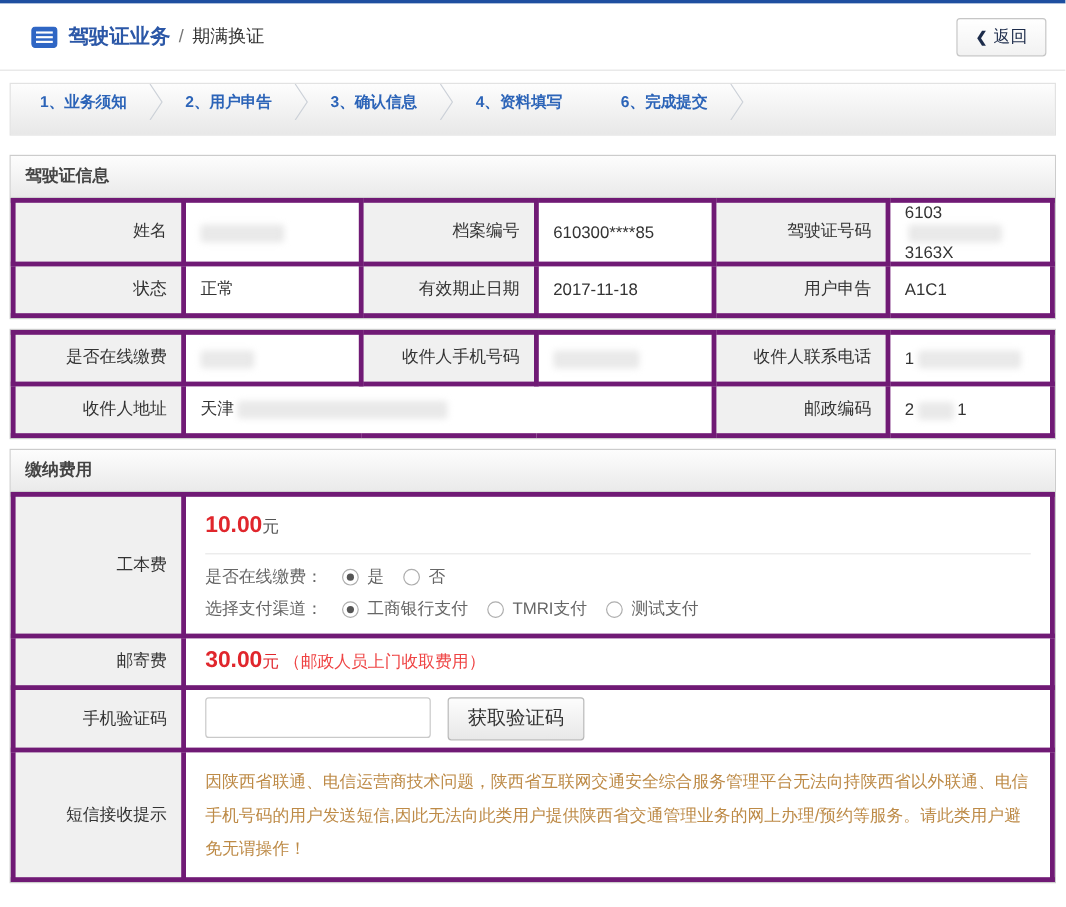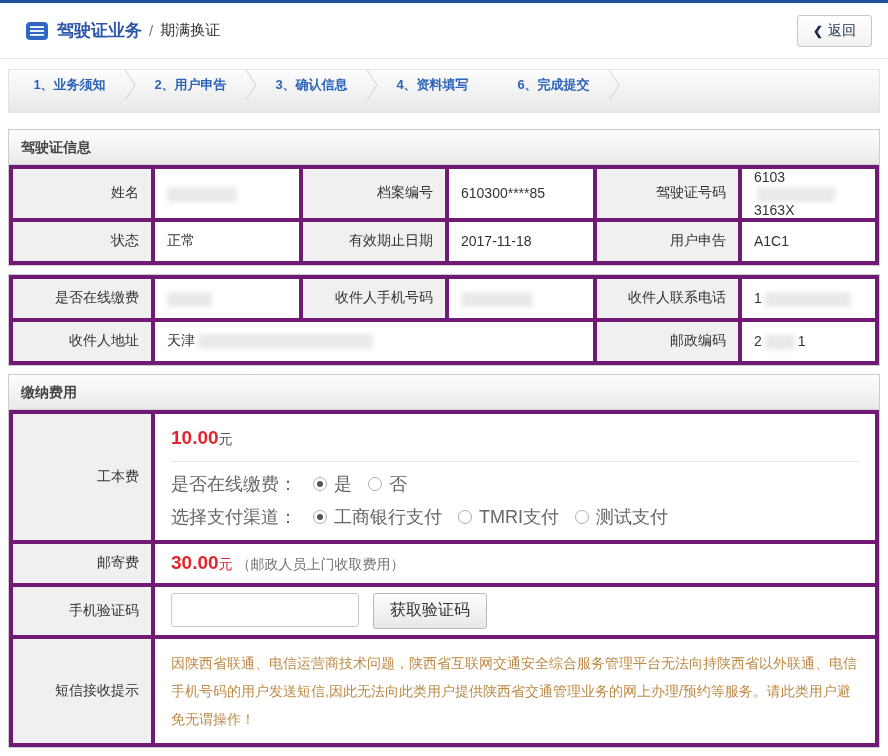--- a/index.html
+++ b/index.html
@@ -39,23 +39,23 @@
   td { border:4px solid #701a75; height:43px; padding:0 12px; font-size:14px; overflow:hidden; }
   td.lbl { background:#f0f0f0; text-align:right; color:#333; }
   td.val { background:#fff; text-align:left; color:#333; }
   .redact { display:inline-block; background:#e9e9e9; border-radius:3px; filter:blur(2.5px); vertical-align:middle; height:15px; }
   
   td.fee-lbl { background:#f0f0f0; text-align:right; color:#333; vertical-align:middle; }
   .fee-cell { padding:13px 16px 11px; }
   .amount { color:#e0262c; font-weight:bold; font-size:19px; }
   .unit { font-size:14px; color:#555; font-weight:normal; }
   .unit-red { font-size:14px; color:#e0262c; font-weight:normal; }
-  .note-red { font-size:14px; color:#737373; margin-left:4px; }
+  .note-red { font-size:14px; color:#ef4444; margin-left:4px; }
   .hdiv { border-top:1px solid #e8e8e8; margin:12px 0 10px; }
-  .radio-row { color:#666; display:flex; align-items:center; margin-top:9px; font-size:18px; }
+  .radio-row { color:#666; display:flex; align-items:center; margin-top:9px; font-size:14px; }
   .radio { width:14px; height:14px; border:1px solid #aeaeae; border-radius:50%; background:#fff; display:inline-block;
            position:relative; margin:0 7px 0 16px; flex:none; cursor:pointer; }
   .radio.checked::after { content:''; position:absolute; left:3px; top:3px; right:3px; bottom:3px; background:#555; border-radius:50%; }
   .sms-input { width:188px; height:34px; border:1px solid #c9c9c9; border-radius:3px; padding:0 8px; font-size:14px;
                font-family:inherit; outline:none; }
   .sms-btn { height:36px; margin-left:10px; padding:0 16px; border:1px solid #b9b9b9; border-radius:3px;
              background:linear-gradient(#fdfdfd,#e8e8e8); font-size:16px; color:#333; cursor:pointer; font-family:inherit; }
   .notice-cell { padding:10px 16px;border-radius:19px; }
   .notice-text { color:#bd8a46; line-height:2.0; font-size:14px; }
 </style>

